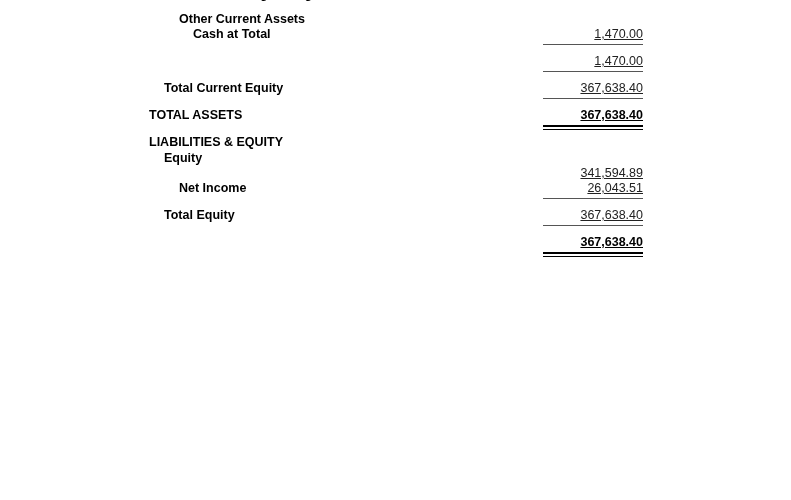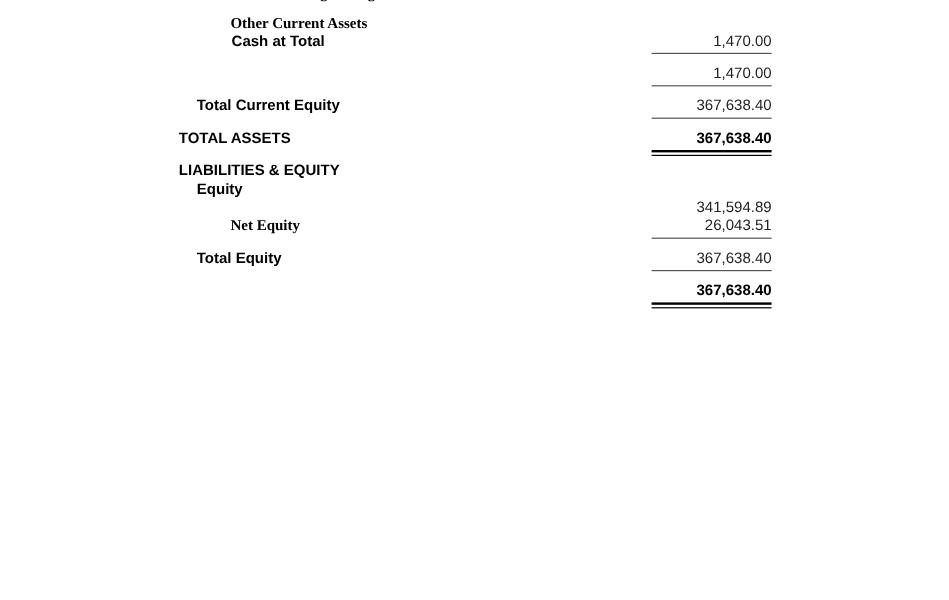--- a/index.html
+++ b/index.html
@@ -1,23 +1,23 @@
 <!DOCTYPE html>
 <html><head>
   <meta charset="utf-8">
   <style>
     html, body { margin: 0; padding: 0; background: #ffffff; }
     body { width: 791px; height: 500px; overflow: hidden; position: relative;
            font-family: "Liberation Sans", sans-serif; color: #000; }
     .report { position: absolute; left: 149px; top: -13px; width: 494px; }
     .row { position: relative; height: 15px; font-size: 12.5px; line-height: 15px; }
     .label { position: absolute; top: 0; font-weight: bold; white-space: nowrap; }
-    .amount { position: absolute; right: 0; top: 0; white-space: nowrap; color: #222; }
+    .amount { position: absolute; right: 0; top: 0; white-space: nowrap; color: #222; text-decoration: underline; }
     .amount.bold { font-weight: bold; color: #000; }
-    .i0 { left: 0; } .i1 { left: 15px; } .i2 { left: 43px; font-family: Liberation Serif, serif; } .i3 { left: 44px; }
+    .i0 { left: 0; } .i1 { left: 15px; } .i2 { left: 30px; } .i3 { left: 44px; }
     .underline { position: absolute; right: 0; width: 100px; height: 0; border-top: 1px solid #555; }
     .dbl { position: absolute; right: 0; width: 100px; height: 2px; border-top: 2px solid #000; border-bottom: 1px solid #000; }
   </style>
 </head>
 <body>
 
 <div class="report">
 
   <div class="row" style="top:0">
     <span class="label i2">Total Checking/Savings</span>
@@ -53,21 +53,21 @@
   <div class="row" style="position:absolute;top:148px;width:100%">
     <span class="label i0">LIABILITIES &amp; EQUITY</span>
   </div>
   <div class="row" style="position:absolute;top:164px;width:100%">
     <span class="label i1">Equity</span>
   </div>
   <div class="row" style="position:absolute;top:179px;width:100%">
     <span class="amount">341,594.89</span>
   </div>
   <div class="row" style="position:absolute;top:194px;width:100%">
-    <span class="label i2">Net Equity</span>
+    <span class="label i2">Net Income</span>
     <span class="amount">26,043.51</span>
   </div>
   <div class="underline" style="top:211px"></div>
 
   <div class="row" style="position:absolute;top:221px;width:100%">
     <span class="label i1">Total Equity</span>
     <span class="amount">367,638.40</span>
   </div>
   <div class="underline" style="top:238px"></div>
 

